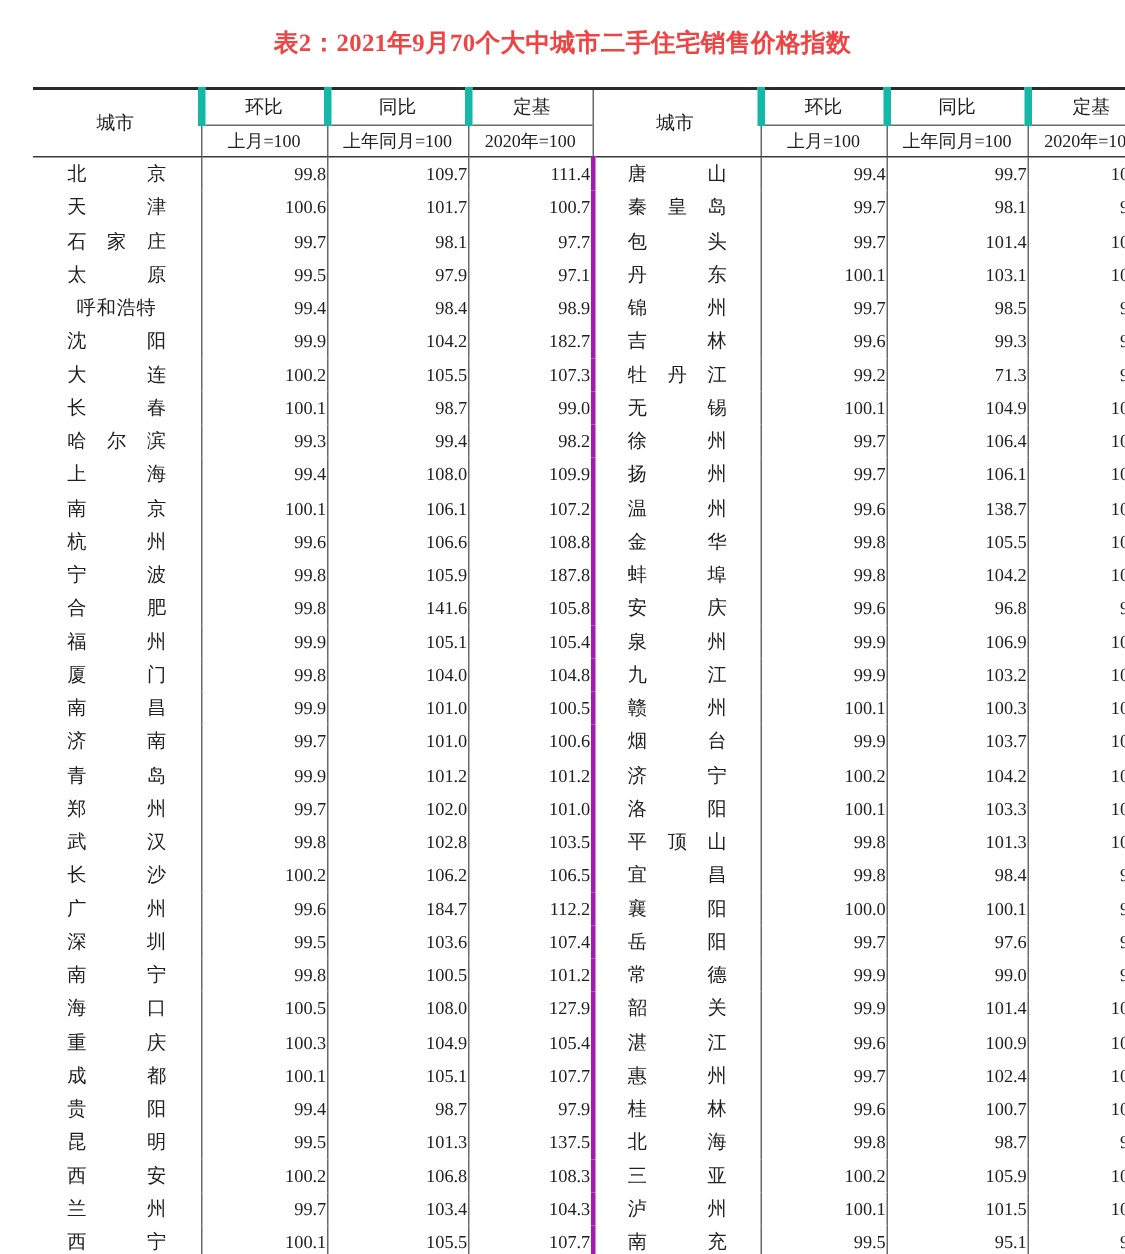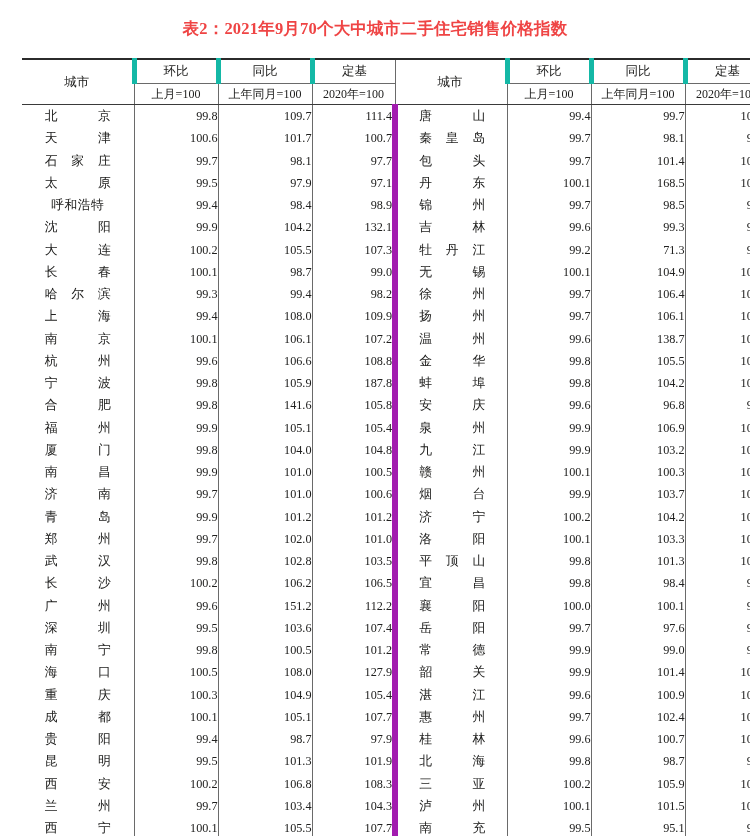--- a/index.html
+++ b/index.html
@@ -117,21 +117,21 @@
     font-family: "Liberation Serif", "DejaVu Serif", serif;
   }
   td.num.db {
     border-right: none;
   }
   tbody tr:last-child td {
     border-bottom: 2.2px solid #2b2b2b;
   }
   
   td.city.right-city {
-    border-left: 6px solid #a21caf;
+    border-left: 3px solid #a21caf;
     margin-top: 16px;
   }
   thead th.city-h.right-city {
     border-left: 1px solid #6a6a6a;
   }
 </style>
 </head>
 <body>
 
 <div id="page">
@@ -201,38 +201,38 @@
             <td class="num">101.4</td>
             <td class="num db">102.3</td>
           </tr>
           <tr>
             <td class="city"><span class="nm">太原</span></td>
             <td class="num">99.5</td>
             <td class="num">97.9</td>
             <td class="num db">97.1</td>
             <td class="city right-city"><span class="nm">丹东</span></td>
             <td class="num">100.1</td>
-            <td class="num">168.5</td>
+            <td class="num">103.1</td>
             <td class="num db">104.2</td>
           </tr>
           <tr>
             <td class="city"><span class="nm wide">呼和浩特</span></td>
             <td class="num">99.4</td>
             <td class="num">98.4</td>
             <td class="num db">98.9</td>
             <td class="city right-city"><span class="nm">锦州</span></td>
             <td class="num">99.7</td>
             <td class="num">98.5</td>
             <td class="num db">98.8</td>
           </tr>
           <tr>
             <td class="city"><span class="nm">沈阳</span></td>
             <td class="num">99.9</td>
             <td class="num">104.2</td>
-            <td class="num db">132.1</td>
+            <td class="num db">182.7</td>
             <td class="city right-city"><span class="nm">吉林</span></td>
             <td class="num">99.6</td>
             <td class="num">99.3</td>
             <td class="num db">98.9</td>
           </tr>
           <tr>
             <td class="city"><span class="nm">大连</span></td>
             <td class="num">100.2</td>
             <td class="num">105.5</td>
             <td class="num db">107.3</td>
@@ -387,21 +387,21 @@
             <td class="num">106.2</td>
             <td class="num db">106.5</td>
             <td class="city right-city"><span class="nm">宜昌</span></td>
             <td class="num">99.8</td>
             <td class="num">98.4</td>
             <td class="num db">98.7</td>
           </tr>
           <tr>
             <td class="city"><span class="nm">广州</span></td>
             <td class="num">99.6</td>
-            <td class="num">151.2</td>
+            <td class="num">184.7</td>
             <td class="num db">112.2</td>
             <td class="city right-city"><span class="nm">襄阳</span></td>
             <td class="num">100.0</td>
             <td class="num">100.1</td>
             <td class="num db">99.9</td>
           </tr>
           <tr>
             <td class="city"><span class="nm">深圳</span></td>
             <td class="num">99.5</td>
             <td class="num">103.6</td>
@@ -458,21 +458,21 @@
             <td class="num db">97.9</td>
             <td class="city right-city"><span class="nm">桂林</span></td>
             <td class="num">99.6</td>
             <td class="num">100.7</td>
             <td class="num db">101.4</td>
           </tr>
           <tr>
             <td class="city"><span class="nm">昆明</span></td>
             <td class="num">99.5</td>
             <td class="num">101.3</td>
-            <td class="num db">101.9</td>
+            <td class="num db">137.5</td>
             <td class="city right-city"><span class="nm">北海</span></td>
             <td class="num">99.8</td>
             <td class="num">98.7</td>
             <td class="num db">97.9</td>
           </tr>
           <tr>
             <td class="city"><span class="nm">西安</span></td>
             <td class="num">100.2</td>
             <td class="num">106.8</td>
             <td class="num db">108.3</td>

